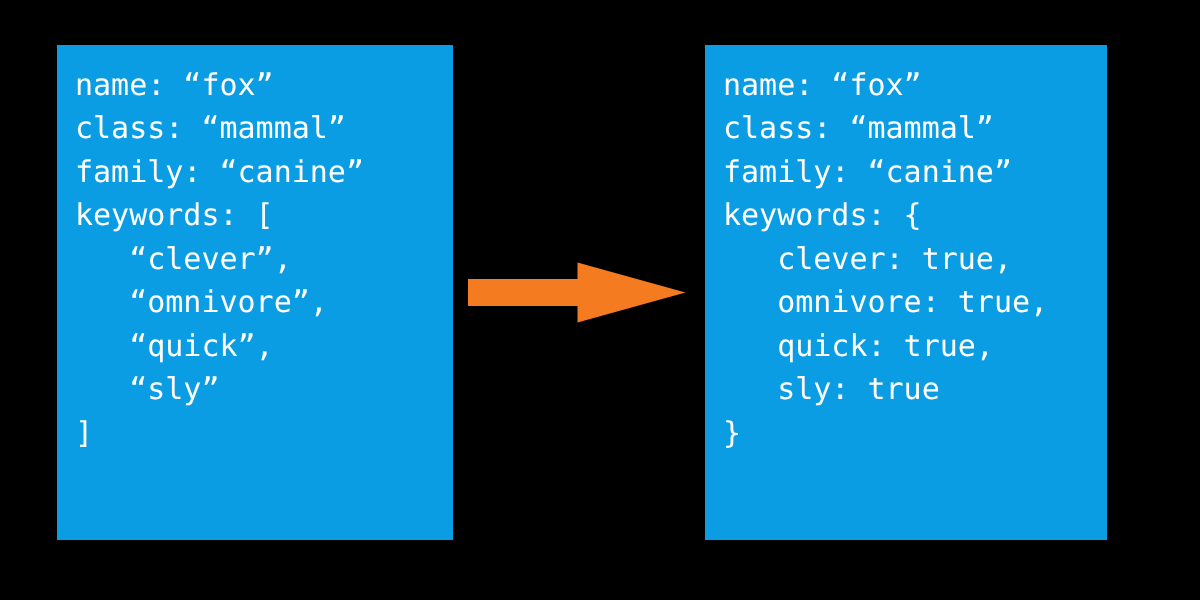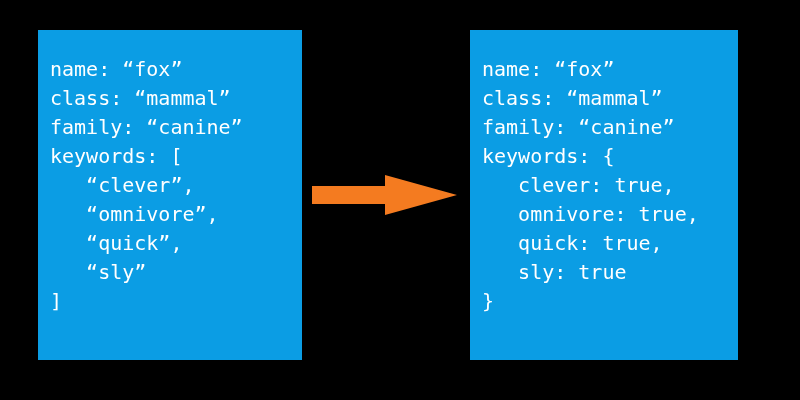--- a/index.html
+++ b/index.html
@@ -38,21 +38,21 @@
   #panel-after {
     left: 470px;
     top: 30px;
     width: 268px;
     height: 330px;
   }
 
   .code-block {
     position: absolute;
     left: 12px;
-    top: 25px;
+    top: 12px;
     margin: 0;
     padding: 0;
     color: #ffffff;
     font-family: "DejaVu Sans Mono", "Liberation Mono", monospace;
     font-size: 20px;
     line-height: 29px;
     white-space: pre;
     letter-spacing: 0px;
   }
 

